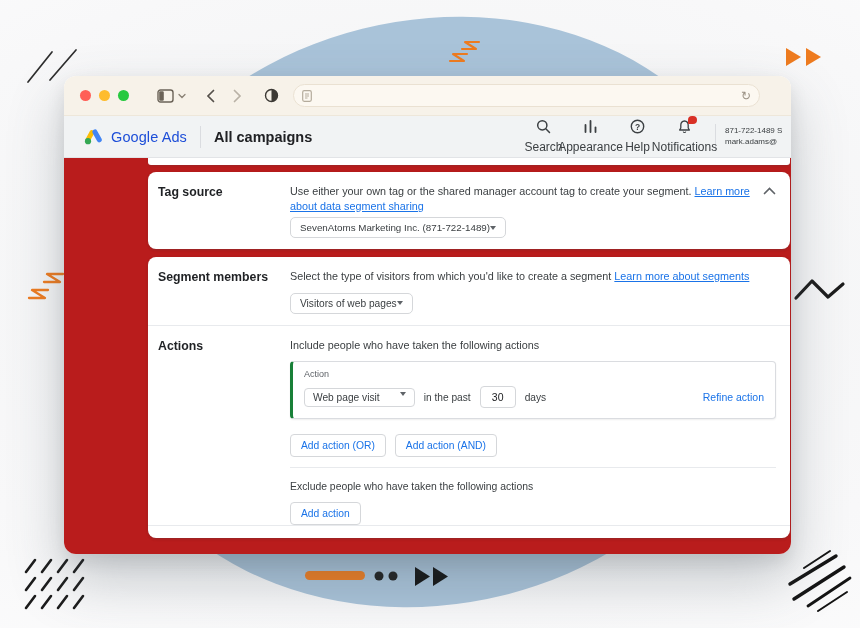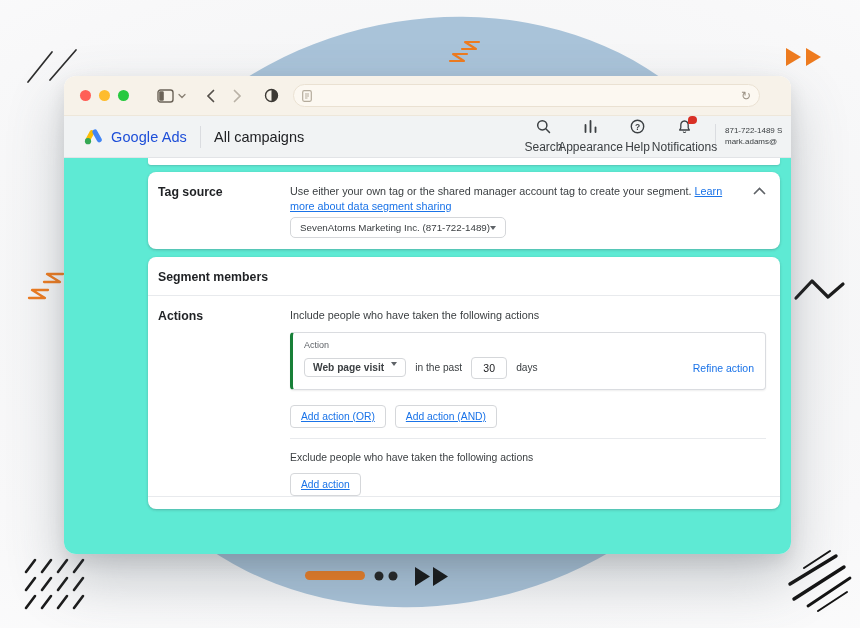--- a/index.html
+++ b/index.html
@@ -38,38 +38,38 @@
   }
   .reload { font-size:12px; color:#9a9184; line-height:1; }
 
   
   .adsbar {
     height:42px; flex:0 0 42px; background:#f1f3f4; display:flex; align-items:center;
     padding:0 0 0 20px; border-bottom:1px solid #e2e4e7;
   }
   .brand { font-size:14.5px; color:#1d4ed8; margin-left:8px; letter-spacing:.1px; }
   .vdiv { width:1px; height:22px; background:#dadce0; margin:0 13px; }
-  .pagetitle { font-size:14.5px; color:#202124; font-weight:400; }
+  .pagetitle { font-size:14.5px; color:#202124; font-weight:700; }
   .nav-group { margin-left:auto; display:flex; align-items:center; }
   .nav-item {
     width:47px; display:flex; flex-direction:column; align-items:center; gap:2px;
     cursor:pointer; color:#3c4043; position:relative;
   }
   .nav-item .nlabel { font-size:12px; color:#3c4043; white-space:nowrap; }
   .badge {
     position:absolute; top:-3px; right:11px; width:9px; height:8px; background:#d93025;
     border-radius:5px 5px 5px 1px;
   }
   .acct-div { width:1px; height:26px; background:#dadce0; margin:0 9px 0 7px; }
   .account { width:66px; overflow:hidden; line-height:10.5px; }
   .account div { font-size:8px; color:#3c4043; white-space:nowrap; }
 
   
   .content {
-    flex:1; background:#5eead4; padding:0 11px 0 84px; overflow:hidden;
+    flex:1; background:#b91c1c; padding:0 1px 0 84px; overflow:hidden;
   }
   .scroll-strip {
     height:7px; background:#fff; border-radius:0 0 3px 3px;
     box-shadow:0 1px 2px rgba(60,64,67,.22);
   }
   .card {
     background:#fff; border-radius:8px;
     box-shadow:0 1px 2px rgba(60,64,67,.22), 0 1px 3px 1px rgba(60,64,67,.06);
   }
   .card1 { margin-top:7px; }
@@ -92,37 +92,36 @@
   }
   .divider-full { height:1px; background:#e8eaed; }
 
   .action-card {
     margin-top:9px; background:#fff; border:1px solid #dadce0; border-left:3px solid #188038;
     border-radius:4px; padding:7px 11px 10px; box-shadow:0 1px 2px rgba(0,0,0,.07);
   }
   .action-label { font-size:9px; color:#5f6368; }
   .action-row { display:flex; align-items:center; gap:9px; margin-top:7px; }
   .mini-dd {
-    display:inline-flex; align-items:flex-start; gap:7px; border:1px solid #d5d7da; border-radius:4px;
-    padding:3px 8px; font-size:10.2px; font-weight:700; color:#3c4043; background:#fff; cursor:pointer;
+    display:inline-flex; align-items:flex-start; gap:20px; border:1px solid #d5d7da; border-radius:4px;
+    padding:3px 8px; font-size:10.2px; font-weight:400; color:#3c4043; background:#fff; cursor:pointer;
     white-space:nowrap;
   }
   .plain { font-size:10.2px; color:#3c4043; white-space:nowrap; }
   .days-input {
     width:36px; height:22px; border:1px solid #d5d7da; border-radius:4px; text-align:center;
     font-size:10.5px; color:#202124; font-family:"Liberation Sans",sans-serif; outline:none;
   }
   .refine { margin-left:auto; font-size:10.5px; font-weight:500; color:#1a73e8; cursor:pointer; white-space:nowrap; }
 
   .btn-row { display:flex; gap:9px; margin-top:15px; }
   .obtn {
     border:1px solid #d5d7da; border-radius:4px; background:#fff; padding:5px 10px;
     font-size:10.3px; font-weight:500; color:#1a73e8; cursor:pointer; white-space:nowrap;
     font-family:"Liberation Sans",sans-serif;
-    text-decoration:underline;
   }
   .exclude-block { margin-top:10px; border-top:1px solid #e8eaed; padding-top:13px; }
   .exclude-text { font-size:10.4px; color:#3c4043; }
   .exclude-block .obtn { margin-top:10px; }
   .card2-bottom-pad { height:12px; }
 </style>
 </head>
 <body>
 
 <div class="stage">
@@ -308,20 +307,27 @@
               <path d="M1.5 6.5 L6.5 1.5 L11.5 6.5" stroke="#5f6368" stroke-width="1.7" stroke-linecap="round"></path>
             </svg>
           </div>
         </div>
       </div>
 
       <div class="card card2">
 
         <div class="row">
           <div class="sec-label">Segment members</div>
+          <div class="sec-main">
+            <div class="desc"><span>Select the type of visitors from which you'd like to create a segment </span><a class="link">Learn more about segments</a></div>
+            <div class="dropdown" style="margin-top:9px;">
+              <span style="font-size:10.2px;">Visitors of web pages</span>
+              <span class="caret"></span>
+            </div>
+          </div>
         </div>
 
         <div class="divider-full"></div>
 
         <div class="row" style="padding-bottom:0;">
           <div class="sec-label">Actions</div>
           <div class="sec-main">
             <div class="desc">Include people who have taken the following actions</div>
 
             <div class="action-card">

